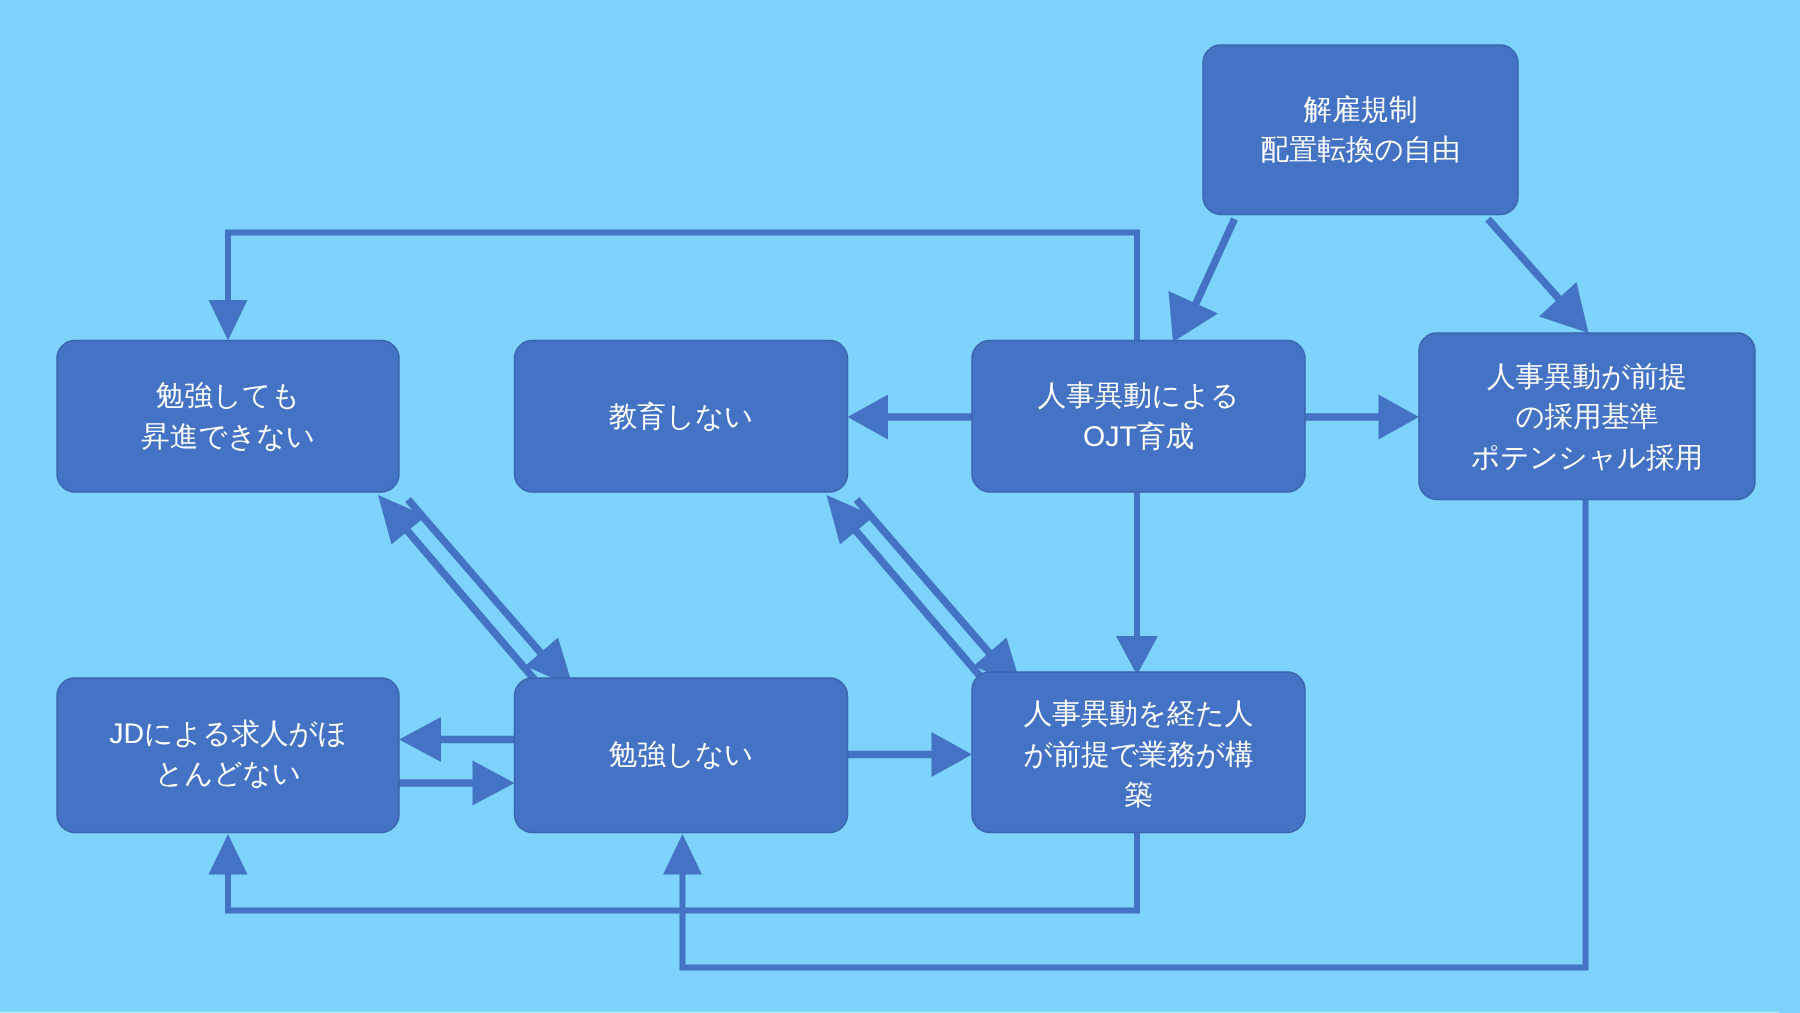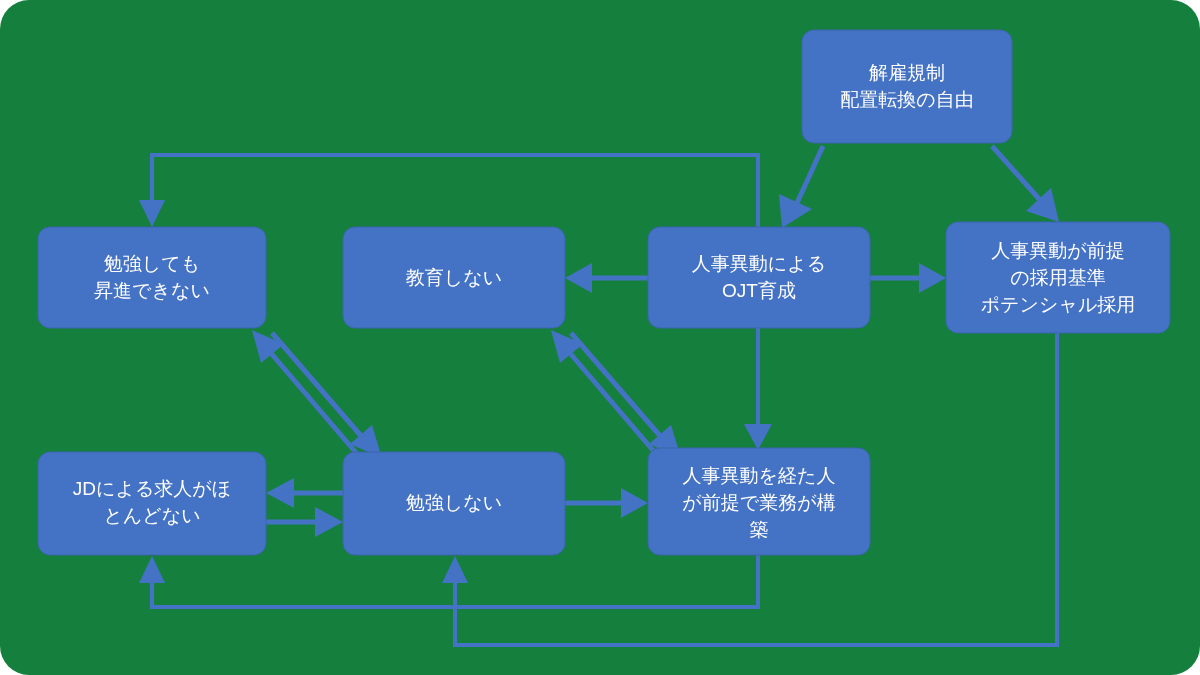--- a/index.html
+++ b/index.html
@@ -11,22 +11,21 @@
   body {
     width: 1200px;
     height: 675px;
     font-family: "Liberation Sans", "DejaVu Sans", sans-serif;
     overflow: hidden;
   }
   #diagram-root {
     position: relative;
     width: 1200px;
     height: 675px;
-    background: #15803d;
-    border-radius: 29px;
+    background: #7dd3fc;
   }
   svg#flow-svg {
     position: absolute;
     left: 0;
     top: 0;
     width: 1200px;
     height: 675px;
   }
   .node-rect {
     fill: #4472C4;

